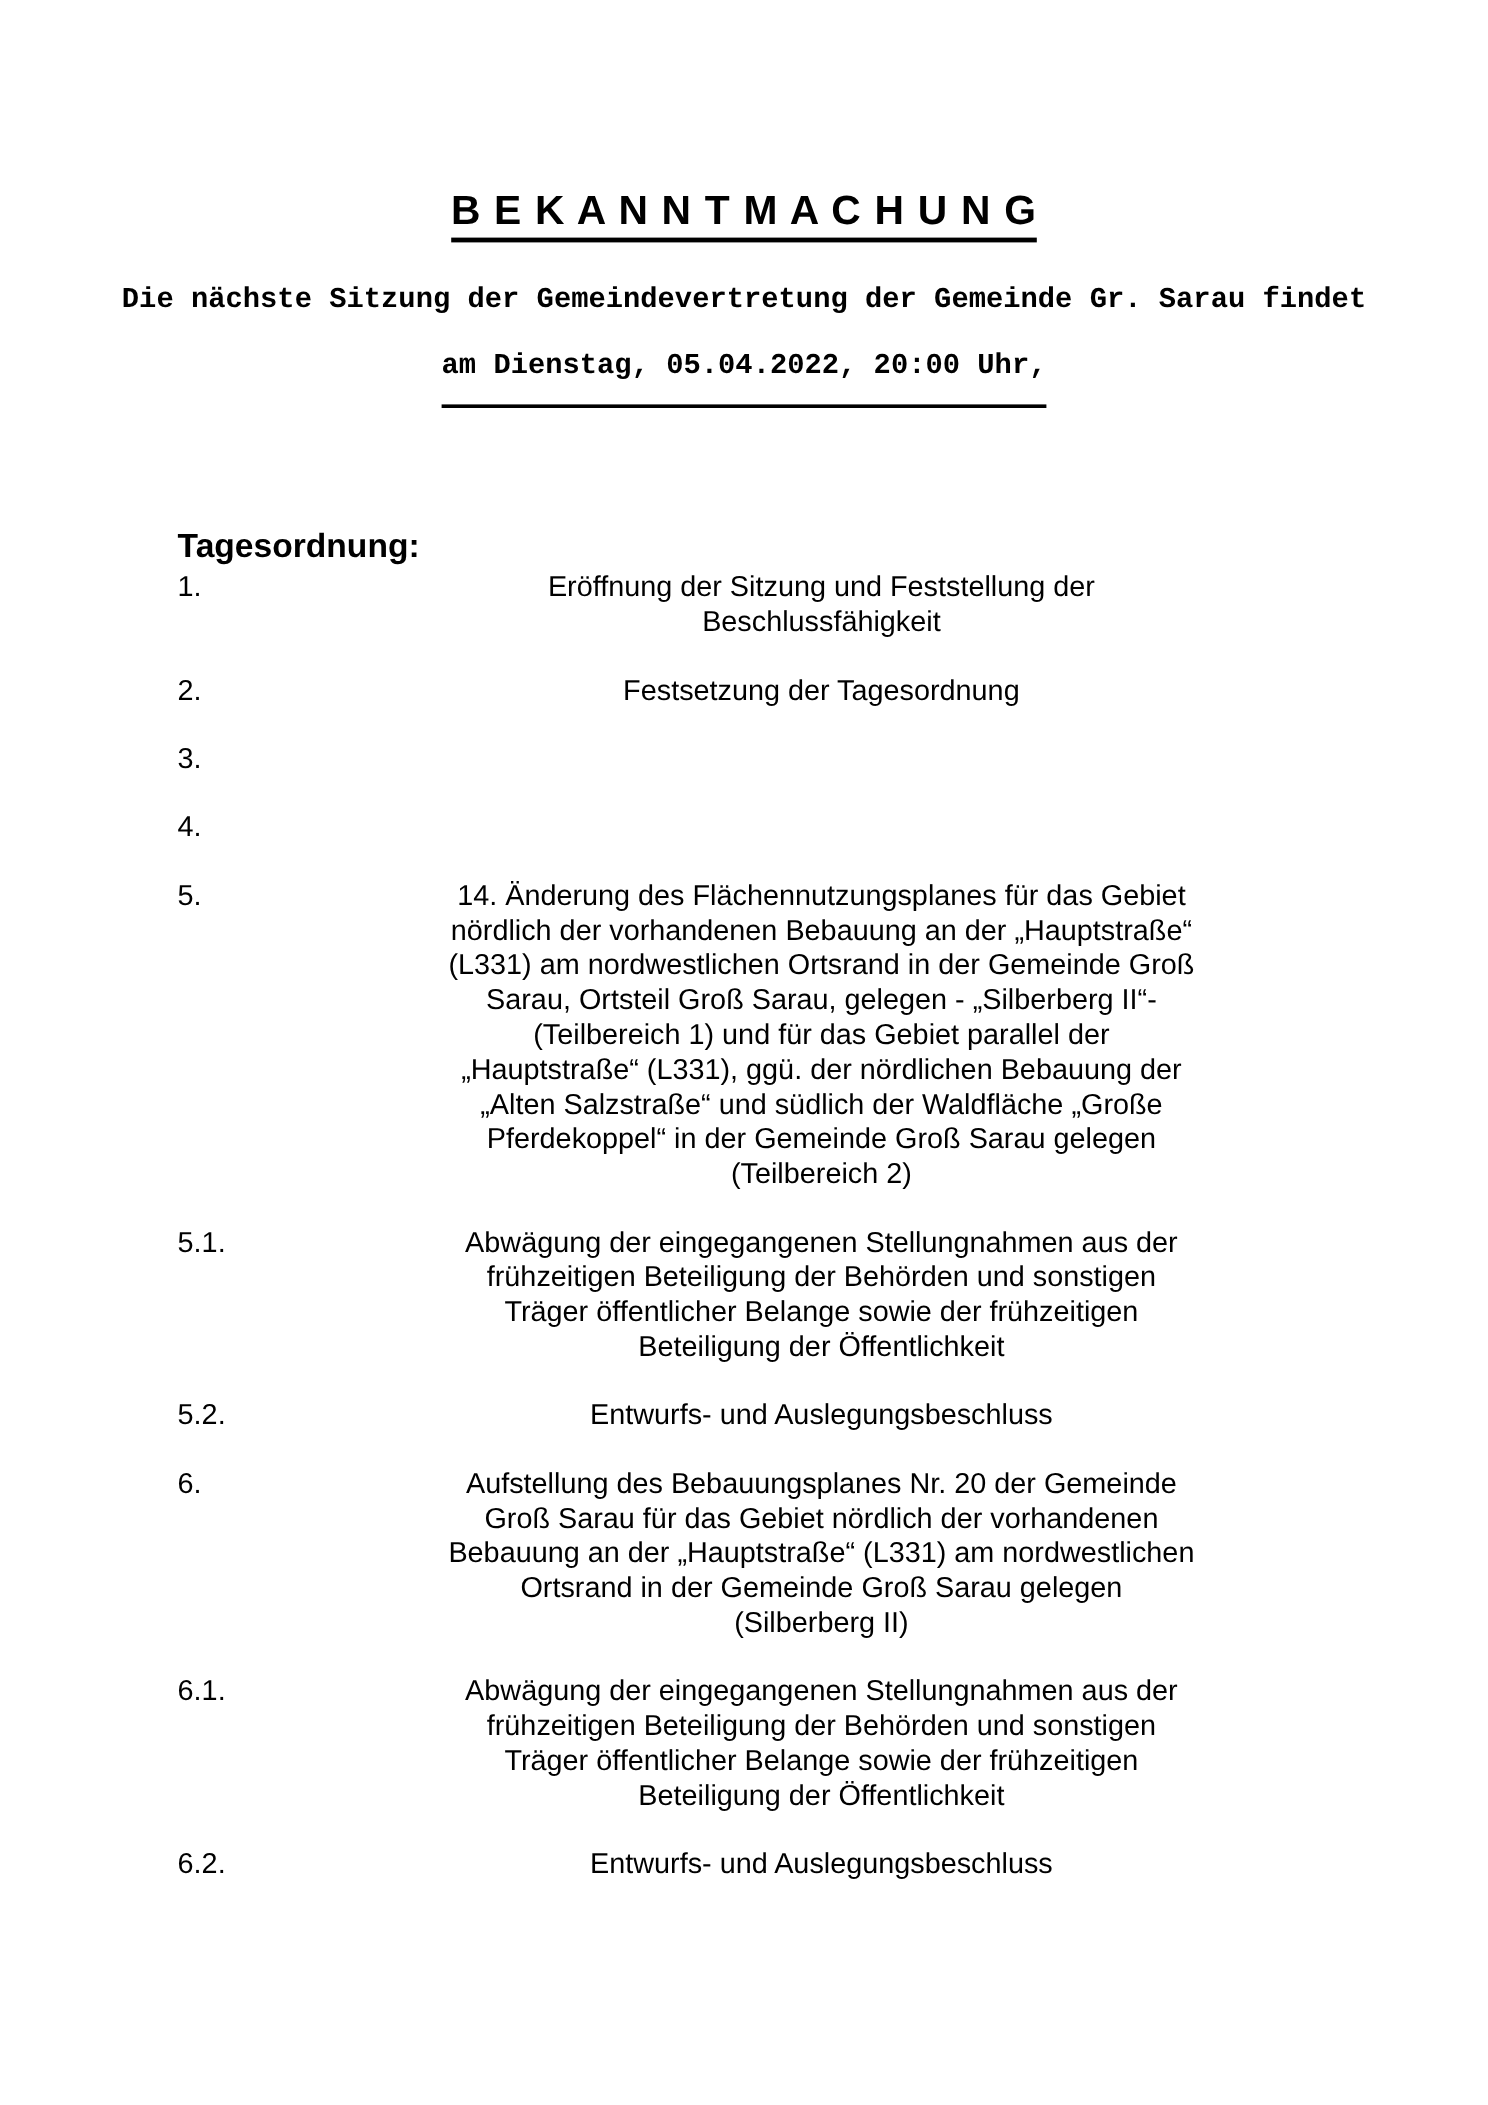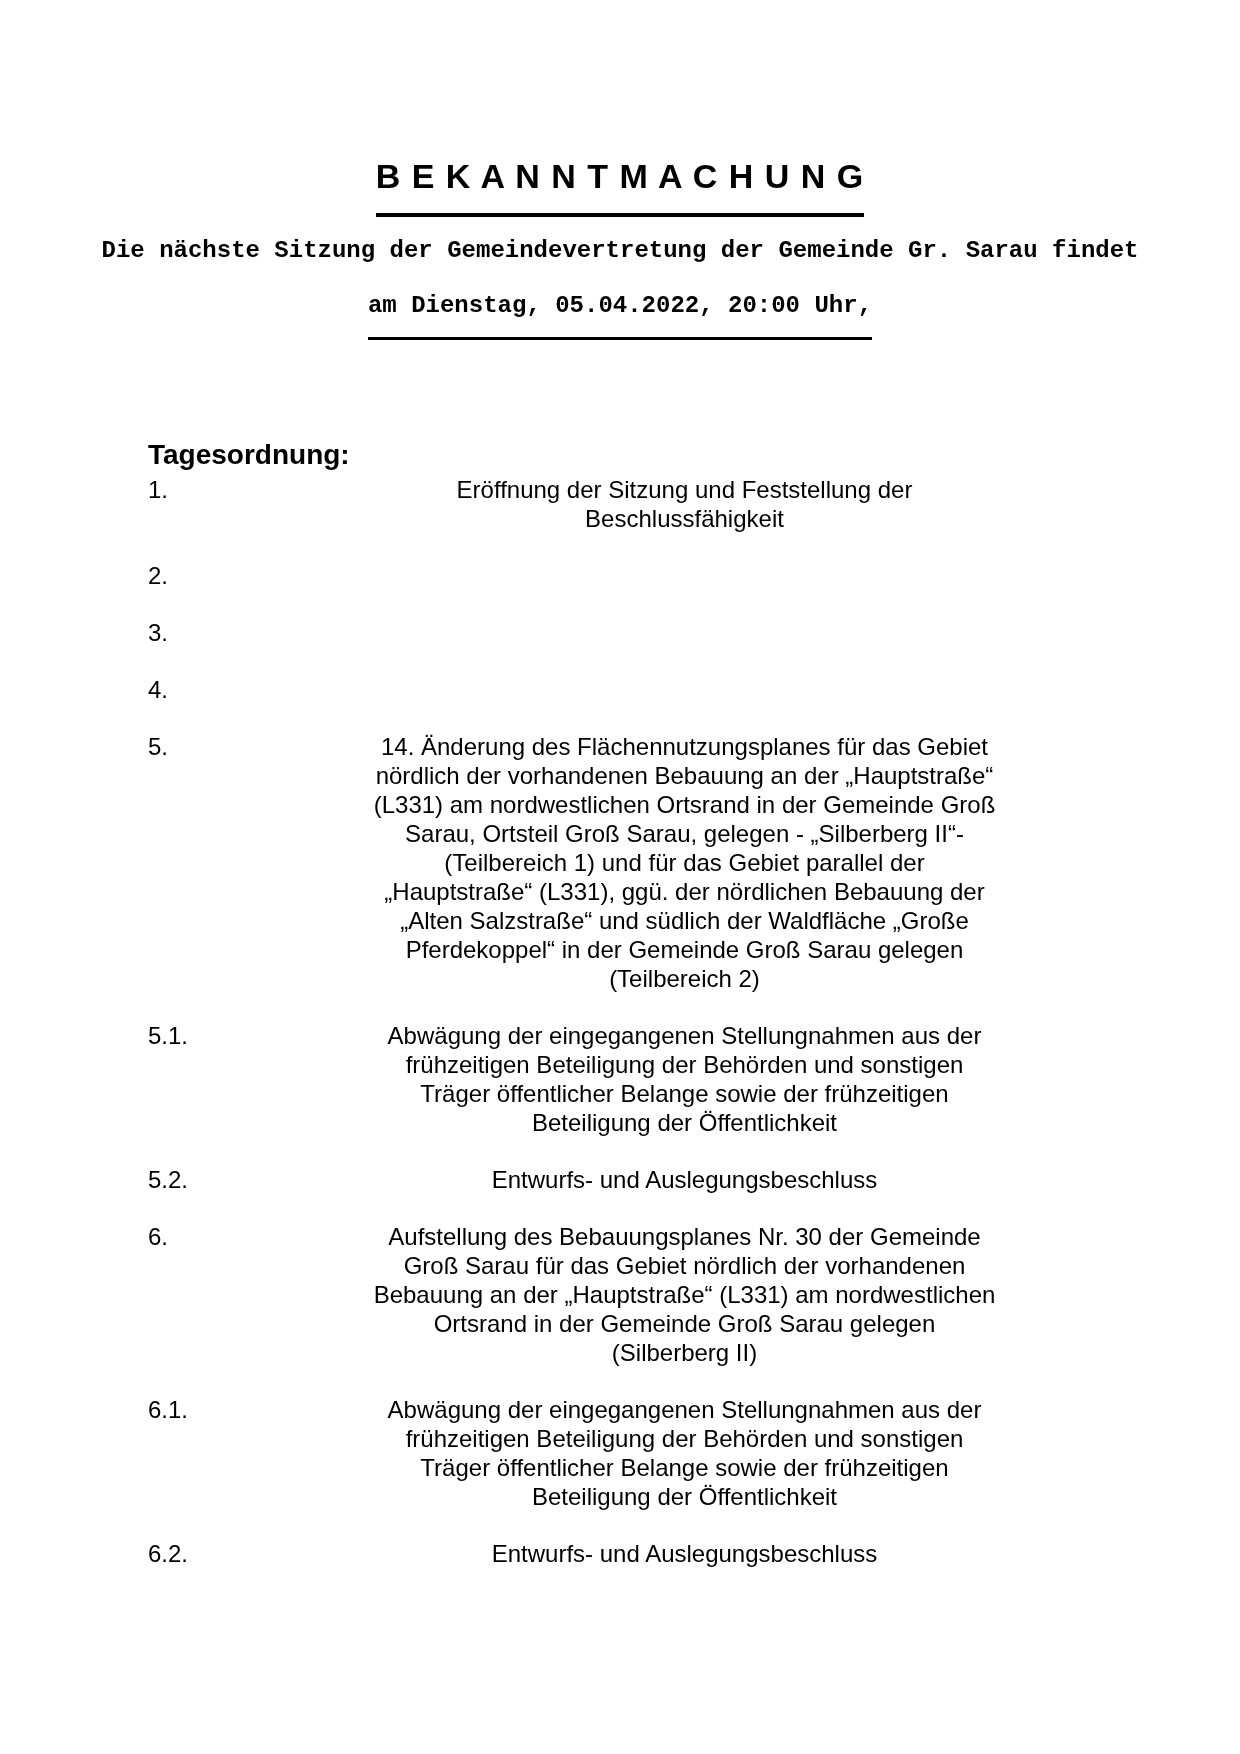--- a/index.html
+++ b/index.html
@@ -23,21 +23,21 @@
     width: 1240px;
     text-align: center;
     font-size: 34px;
     font-weight: bold;
     line-height: 40px;
     letter-spacing: 1px;
     white-space: nowrap;
   }
   .doc-title .u {
     border-bottom: 4px solid #000;
-    padding-bottom: 18px;
+    padding-bottom: 3px;
   }
   .intro-line {
     position: absolute;
     left: 0;
     width: 1240px;
     text-align: center;
     font-size: 24px;
     font-weight: bold;
     line-height: 29px;
     white-space: nowrap;
@@ -105,20 +105,21 @@
   <div class="agenda">
 
     <div class="agenda-item">
       <div class="agenda-num">1.</div>
       <div class="agenda-text">Eröffnung der Sitzung und Feststellung der
 Beschlussfähigkeit</div>
     </div>
 
     <div class="agenda-item">
       <div class="agenda-num">2.</div>
+      <div class="agenda-text">Festsetzung der Tagesordnung</div>
     </div>
 
     <div class="agenda-item">
       <div class="agenda-num">3.</div>
     </div>
 
     <div class="agenda-item">
       <div class="agenda-num">4.</div>
     </div>
 
@@ -143,21 +144,21 @@
 Beteiligung der Öffentlichkeit</div>
     </div>
 
     <div class="agenda-item">
       <div class="agenda-num">5.2.</div>
       <div class="agenda-text">Entwurfs- und Auslegungsbeschluss</div>
     </div>
 
     <div class="agenda-item">
       <div class="agenda-num">6.</div>
-      <div class="agenda-text">Aufstellung des Bebauungsplanes Nr. 30 der Gemeinde
+      <div class="agenda-text">Aufstellung des Bebauungsplanes Nr. 20 der Gemeinde
 Groß Sarau für das Gebiet nördlich der vorhandenen
 Bebauung an der „Hauptstraße“ (L331) am nordwestlichen
 Ortsrand in der Gemeinde Groß Sarau gelegen
 (Silberberg II)</div>
     </div>
 
     <div class="agenda-item">
       <div class="agenda-num">6.1.</div>
       <div class="agenda-text">Abwägung der eingegangenen Stellungnahmen aus der
 frühzeitigen Beteiligung der Behörden und sonstigen

